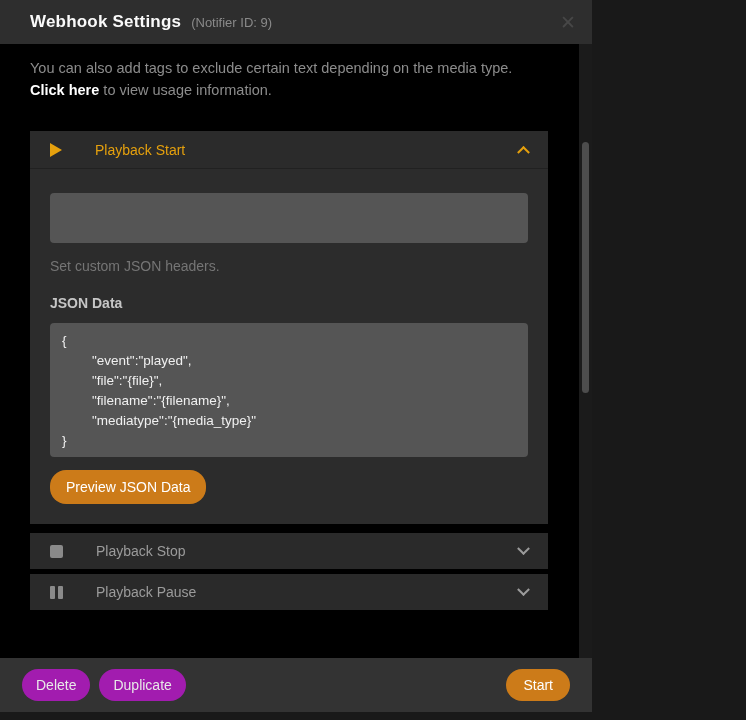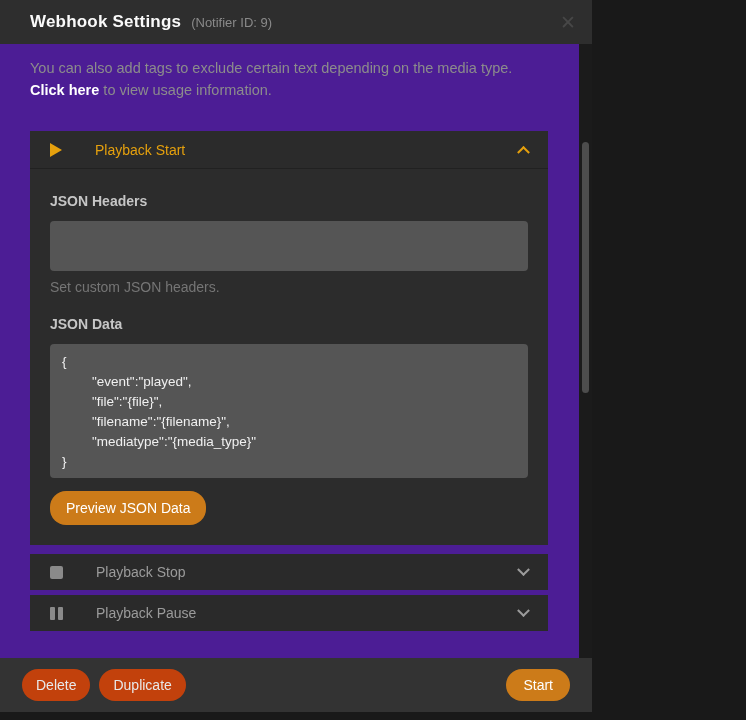--- a/index.html
+++ b/index.html
@@ -24,21 +24,21 @@
   .close-btn {
     position: absolute; right: 16px; top: 50%; transform: translateY(-50%);
     background: none; border: none; cursor: pointer;
     color: #474747; font-size: 19px; font-weight: bold; line-height: 1;
     font-family: inherit;
   }
 
   
   .modal-body {
     flex: 1 1 auto;
-    background: #4c1d95;
+    background: #000000;
     position: relative;
     overflow: hidden;
     padding: 13px 44px 0 30px;
   }
   .intro { color: #8c8c8c; font-size: 14.5px; line-height: 22px; max-width: 660px; }
   .intro .link { color: #ffffff; font-weight: bold; text-decoration: none; cursor: pointer; }
 
   .panel-group { margin-top: 30px; }
 
   .panel-header {
@@ -82,30 +82,30 @@
     display: block; width: 100%;
     background: #555555; border: none; border-radius: 4px;
     color: #f0f0f0;
     font-family: "Liberation Sans", "DejaVu Sans", sans-serif;
     font-size: 13.5px; line-height: 20px;
     padding: 8px 12px;
     resize: none; outline: none;
   }
   .ta-headers { height: 50px; }
   .ta-data { height: 134px; }
-  .help-text { color: #757575; font-size: 14px; margin-top: 8px; }
+  .help-text { color: #757575; font-size: 14px; margin-top: 15px; }
 
   .btn {
     border: none; border-radius: 16px; cursor: pointer;
     font-family: inherit; font-size: 14px;
     padding: 8px 15px;
   }
   .btn-orange { background: #cc7b19; color: #ffffff; }
   .btn-preview { margin-top: 13px; padding: 9px 16px; }
-  .btn-gray { background: #c2410c; color: #e8e8e8; padding: 8px 14px; }
+  .btn-gray { background: #a21caf; color: #e8e8e8; padding: 8px 14px; }
 
   .panel.stop { margin-top: 9px; }
   .panel.pause { margin-top: 5px; }
 
   
   .scroll-track {
     position: absolute; top: 0; right: 0;
     width: 13px; height: 100%;
     background: #1b1b1b;
   }
@@ -144,21 +144,20 @@
     <div class="panel-group">
 
       <div class="panel start">
         <div class="panel-header active">
           <span class="play-icon"></span>
           <span class="panel-label">Playback Start</span>
           <span class="chev up"></span>
         </div>
         <div class="panel-body">
 
-          <div class="field-label">JSON Headers</div>
           <textarea class="ta-headers" style=""></textarea>
           <div class="help-text">Set custom JSON headers.</div>
 
           <div class="field-label second">JSON Data</div>
           <textarea class="ta-data" style="">{
         "event":"played",
         "file":"{file}",
         "filename":"{filename}",
         "mediatype":"{media_type}"
 }</textarea>

